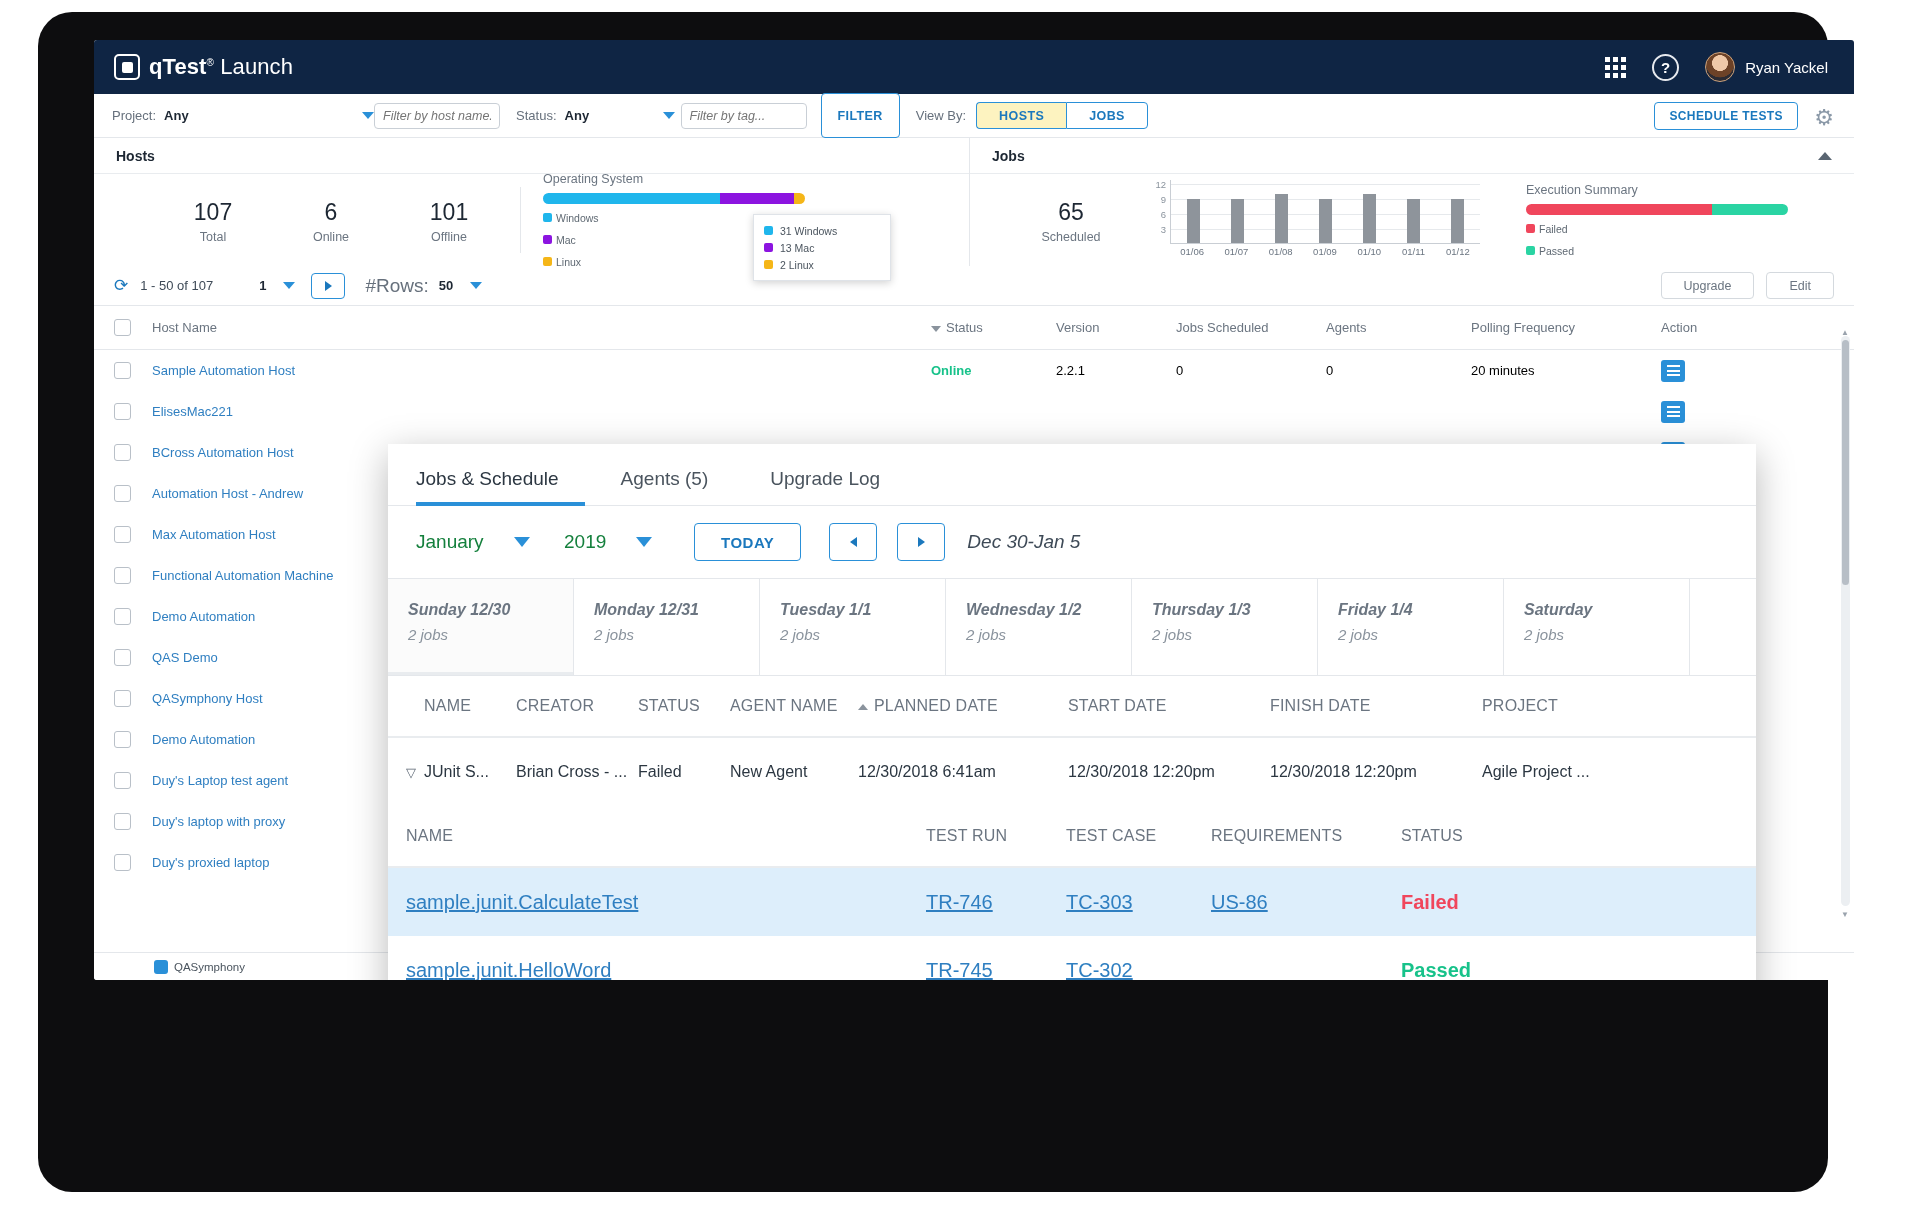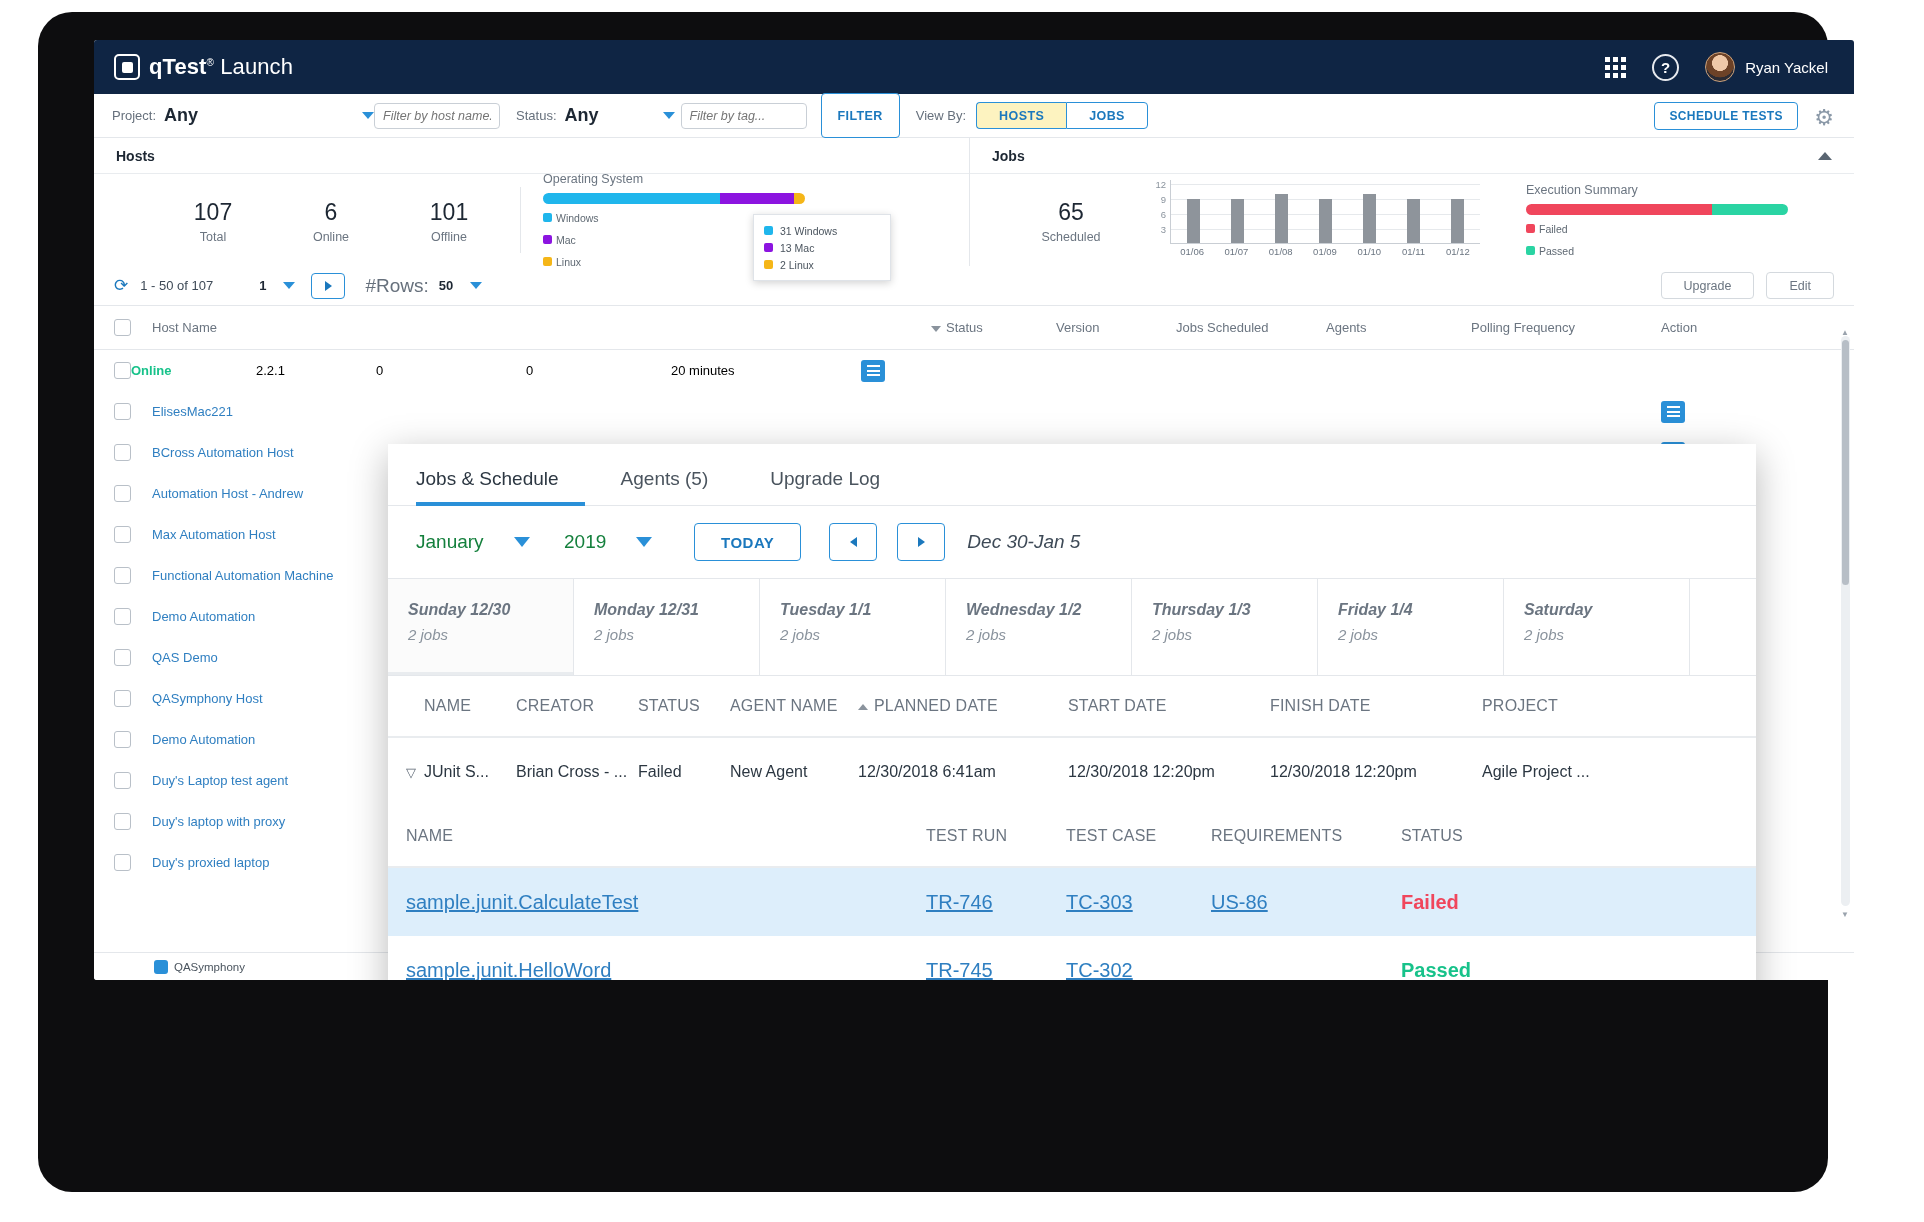--- a/index.html
+++ b/index.html
@@ -62,21 +62,21 @@
   }
   .user-name { color:#fff; font-size:15px; }
 
   
   .filterbar {
     position:absolute; left:0; top:54px; width:1760px; height:44px;
     background:#fff; border-bottom:1px solid #e4e7eb;
     display:flex; align-items:center; padding:0 18px; gap:0;
   }
   .fb-label { font-size:13px; color:#66707c; margin-right:8px; }
-  .fb-value { font-size:18px; color:#1d2733; font-weight:700; }
+  .fb-value { font-size:13px; color:#1d2733; font-weight:700; }
   .caret-down {
     width:0;height:0;border-left:6px solid transparent;border-right:6px solid transparent;
     border-top:7px solid #2a90d8; margin-left:auto; cursor:pointer;
   }
   .proj-select { width:210px; display:flex; align-items:center; }
   .status-select { width:110px; display:flex; align-items:center; }
   .txt-input {
     height:26px; width:126px; border:1px solid #c9cfd6; border-radius:4px;
     font-size:12.5px; font-style:italic; color:#9aa3ad; padding:0 8px;
     background:#fff; outline:none;
@@ -523,20 +523,21 @@
           <span class="c-status"><i class="sort-caret"></i><span>Status</span></span>
           <span class="c-ver">Version</span>
           <span class="c-jobs">Jobs Scheduled</span>
           <span class="c-agents">Agents</span>
           <span class="c-poll">Polling Frequency</span>
           <span class="c-action">Action</span>
         </div>
         <div id="host-rows">
             <div class="ht-row">
               <span class="cb"></span>
+              <span class="c-name"><a class="host-link">Sample Automation Host</a></span>
               <span class="c-status status-online">Online</span>
               <span class="c-ver">2.2.1</span>
               <span class="c-jobs">0</span>
               <span class="c-agents">0</span>
               <span class="c-poll">20 minutes</span>
               <span class="c-action">
                 <span class="action-btn">
                   <i></i>
                   <i></i>
                   <i></i>

